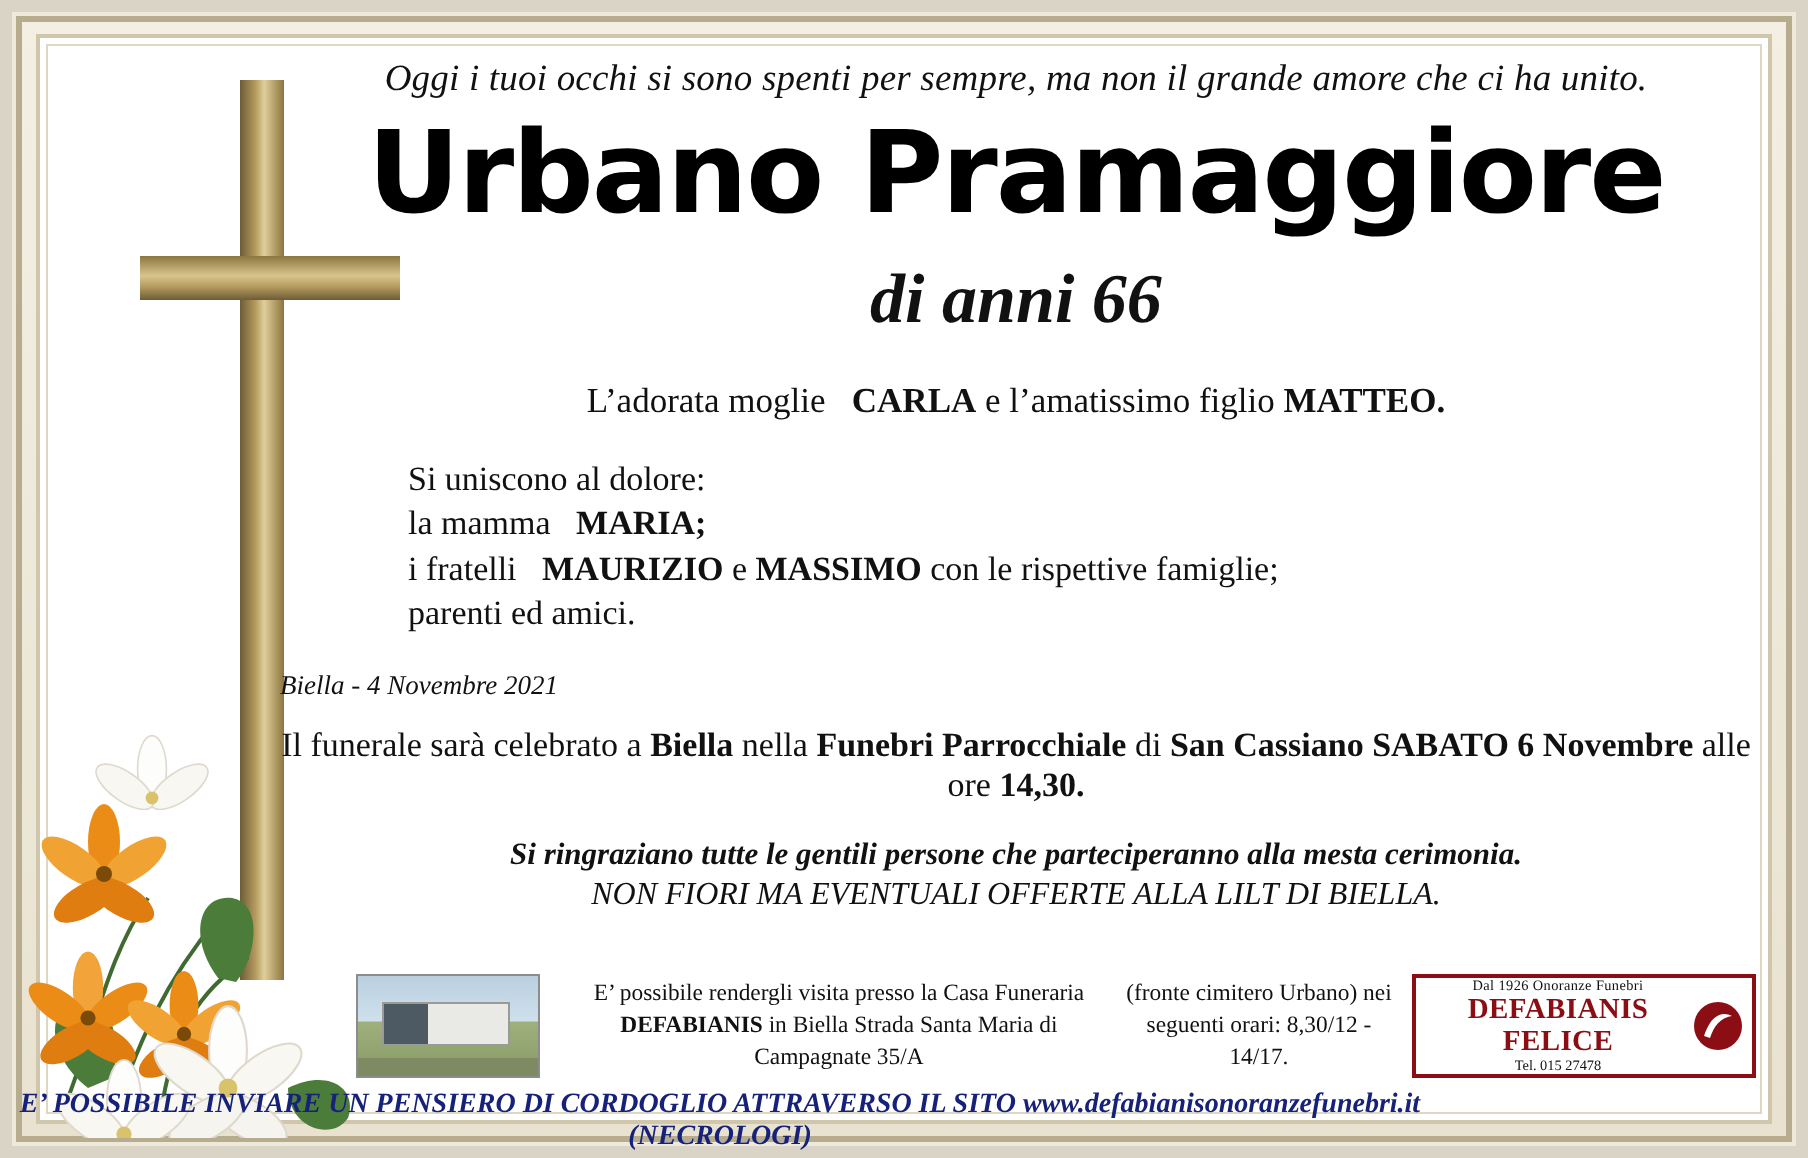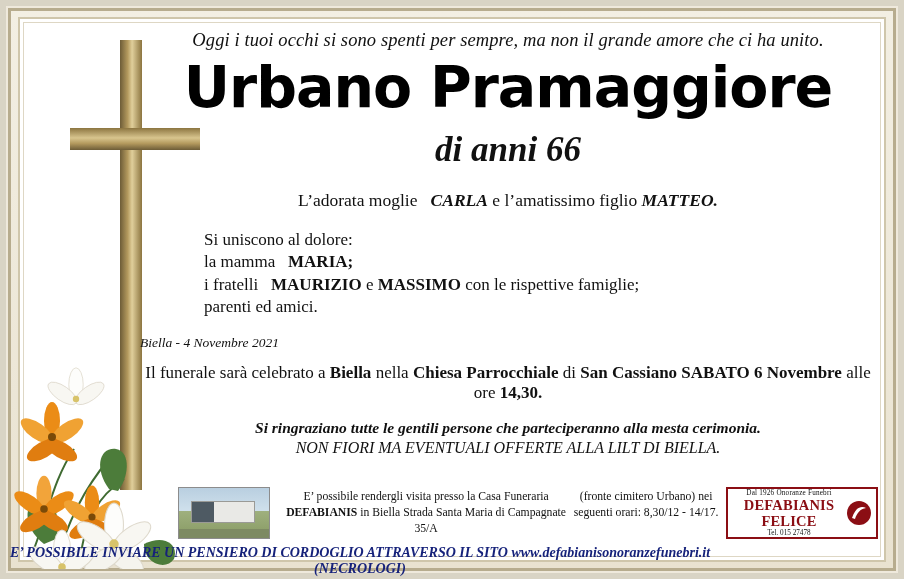--- a/index.html
+++ b/index.html
@@ -114,21 +114,21 @@
   .age {
     font-size: 35px;
     font-style: italic;
     font-weight: bold;
     margin-top: 12px;
   }
   .spouse {
     font-size: 17.5px;
     margin-top: 20px;
   }
-  .spouse b { font-weight: bold; font-style: italic; }
+  .spouse b { font-weight: bold; }
   .relatives {
     margin-top: 18px;
     text-align: left;
     padding-left: 64px;
     font-size: 17px;
     line-height: 1.32;
   }
   .relatives b { font-weight: bold; }
   .place-date {
     margin-top: 16px;
@@ -198,21 +198,21 @@
     padding: 2px 6px 0 10px;
     font-size: 11.7px;
     text-align: center;
     line-height: 1.35;
     color: #111;
     display: flex;
     justify-content: center;
   }
   .infotext b { font-weight: bold; }
   .agency {
-    width: 152px;
+    width: 172px;
     flex: none;
     border: 2px solid #8b0e14;
     box-sizing: border-box;
     background: #fff;
     display: flex;
     align-items: center;
     padding: 2px 4px;
     position: relative;
   }
   .agency-lines {
@@ -348,21 +348,21 @@
       </div>
       <div>parenti ed amici.</div>
     </div>
 
     <div class="place-date">Biella - 4 Novembre 2021</div>
 
     <div class="funeral">
       <span>Il funerale sarà celebrato a</span>
       <b>Biella</b>
       <span>nella</span>
-      <b>Chiesa Parrocchiale</b>
+      <b>Funebri Parrocchiale</b>
       <span>di</span>
       <b>San Cassiano</b>
       <b>SABATO 6 Novembre</b>
       <span>alle ore</span>
       <b>14,30.</b>
     </div>
 
     <div class="thanks">Si ringraziano tutte le gentili persone che parteciperanno alla mesta cerimonia.</div>
     <div class="noflowers">NON FIORI MA EVENTUALI OFFERTE ALLA LILT DI BIELLA.</div>
   </div>

